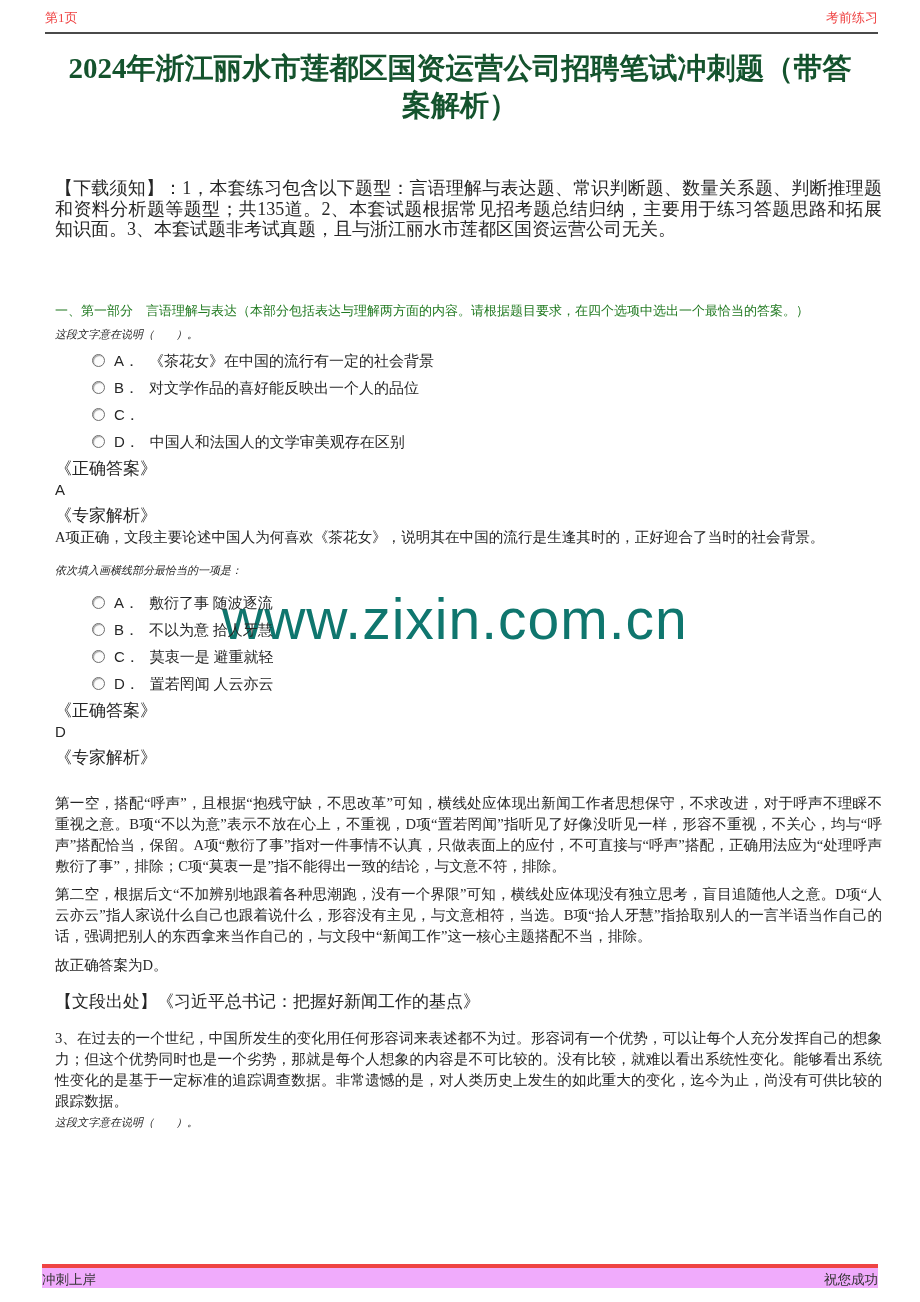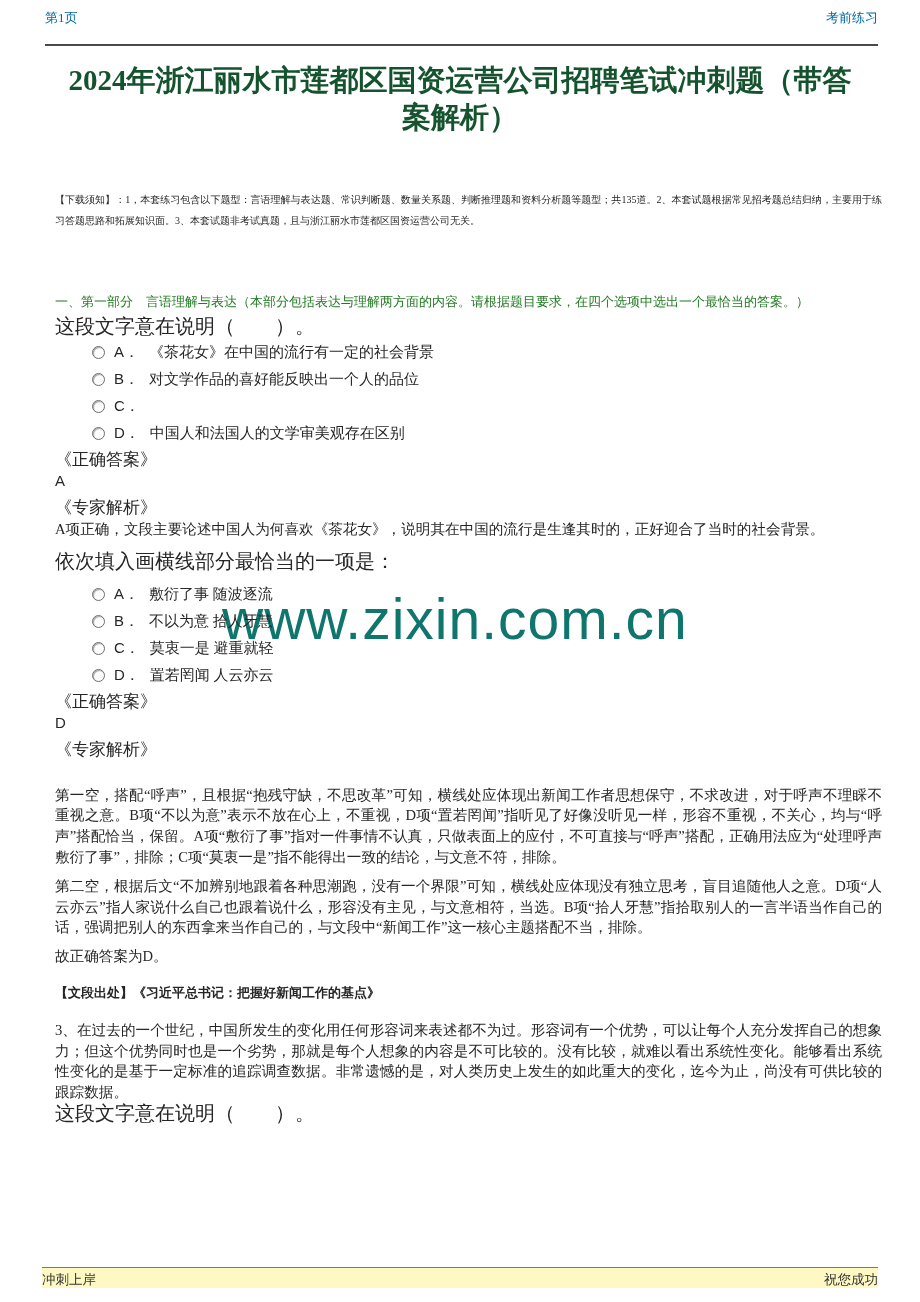--- a/index.html
+++ b/index.html
@@ -10,40 +10,40 @@
   }
   .watermark{
     position:absolute;top:586px;left:222px;z-index:0;
     font-family:"Liberation Sans","DejaVu Sans",sans-serif;
     font-size:57px;color:#0f766e;letter-spacing:1px;white-space:nowrap;
     pointer-events:none;user-select:none;
   }
   .content{position:relative;z-index:1;}
   .header{
     display:flex;justify-content:space-between;align-items:flex-end;
-    margin:10px 42px 0 45px;padding-bottom:18px;
+    margin:10px 42px 0 45px;padding-bottom:6px;
     border-bottom:2px solid #4a4a4a;
-    font-size:13px;color:#0369a1;line-height:16px;
+    font-size:13px;color:#ef4444;line-height:16px;
   }
   .title{
     margin:16px 55px 0 55px;text-align:center;
     color:#14532d;font-size:29px;line-height:37px;font-weight:bold;
   }
   .notice{
-    margin:54px 38px 0 55px;font-size:10px;line-height:20.5px;
+    margin:54px 38px 0 55px;font-size:18px;line-height:20.5px;
     text-align:justify;
   }
   .section{
     margin:58px 38px 0 55px;font-weight:normal;
     color:#217a21;font-size:13px;line-height:26.5px;text-align:justify;
   }
   .qbody{
     margin:19px 38px 0 55px;font-size:14.6px;line-height:20.8px;text-align:justify;
   }
-  .qprompt{margin:0 38px 0 55px;font-size:20px;line-height:20.8px;}
+  .qprompt{margin:0 38px 0 55px;font-size:11px;line-height:20.8px;font-style:italic;}
   .options{margin-top:6px;}
   .opt{
     display:flex;align-items:center;margin:0 0 7px 92px;
     font-size:15px;line-height:20px;
   }
   .radio{
     width:11px;height:11px;border-radius:50%;
     border:1px solid #6e6e6e;background:#fdfdfd;
     box-shadow:inset 1px 1px 1px rgba(0,0,0,0.35);
     margin-right:9px;flex:0 0 auto;cursor:pointer;
@@ -58,26 +58,26 @@
     margin:0 38px 0 55px;font-size:15px;line-height:20.8px;
     font-family:"Liberation Sans","DejaVu Sans",sans-serif;
   }
   .analysis{
     margin:0 38px 0 55px;font-size:14.6px;line-height:20.8px;text-align:justify;
   }
   .q2-gap{margin-top:12px;}
   .ana-p1{margin-top:24px;}
   .ana-p2{margin-top:8px;}
   .verdict{margin-top:8px;}
-  .source-line{margin:16px 38px 0 55px;font-size:13px;line-height:20.8px;font-weight:bold;}
+  .source-line{margin:16px 38px 0 55px;font-size:17px;line-height:20.8px;}
   .q3{margin-top:16px;}
   .footer{
     position:absolute;left:42px;right:42px;bottom:14px;z-index:2;
     display:flex;justify-content:space-between;
-    border-top:1px solid #ef4444;padding-top:3px;background:#fef9c3;
+    border-top:4px solid #ef4444;padding-top:3px;background:#f0abfc;
     font-size:13.5px;color:#333;line-height:17px;
   }
 </style>
 </head>
 <body>
 
 <div class="page">
 
   <div class="watermark">www.zixin.com.cn</div>
 

